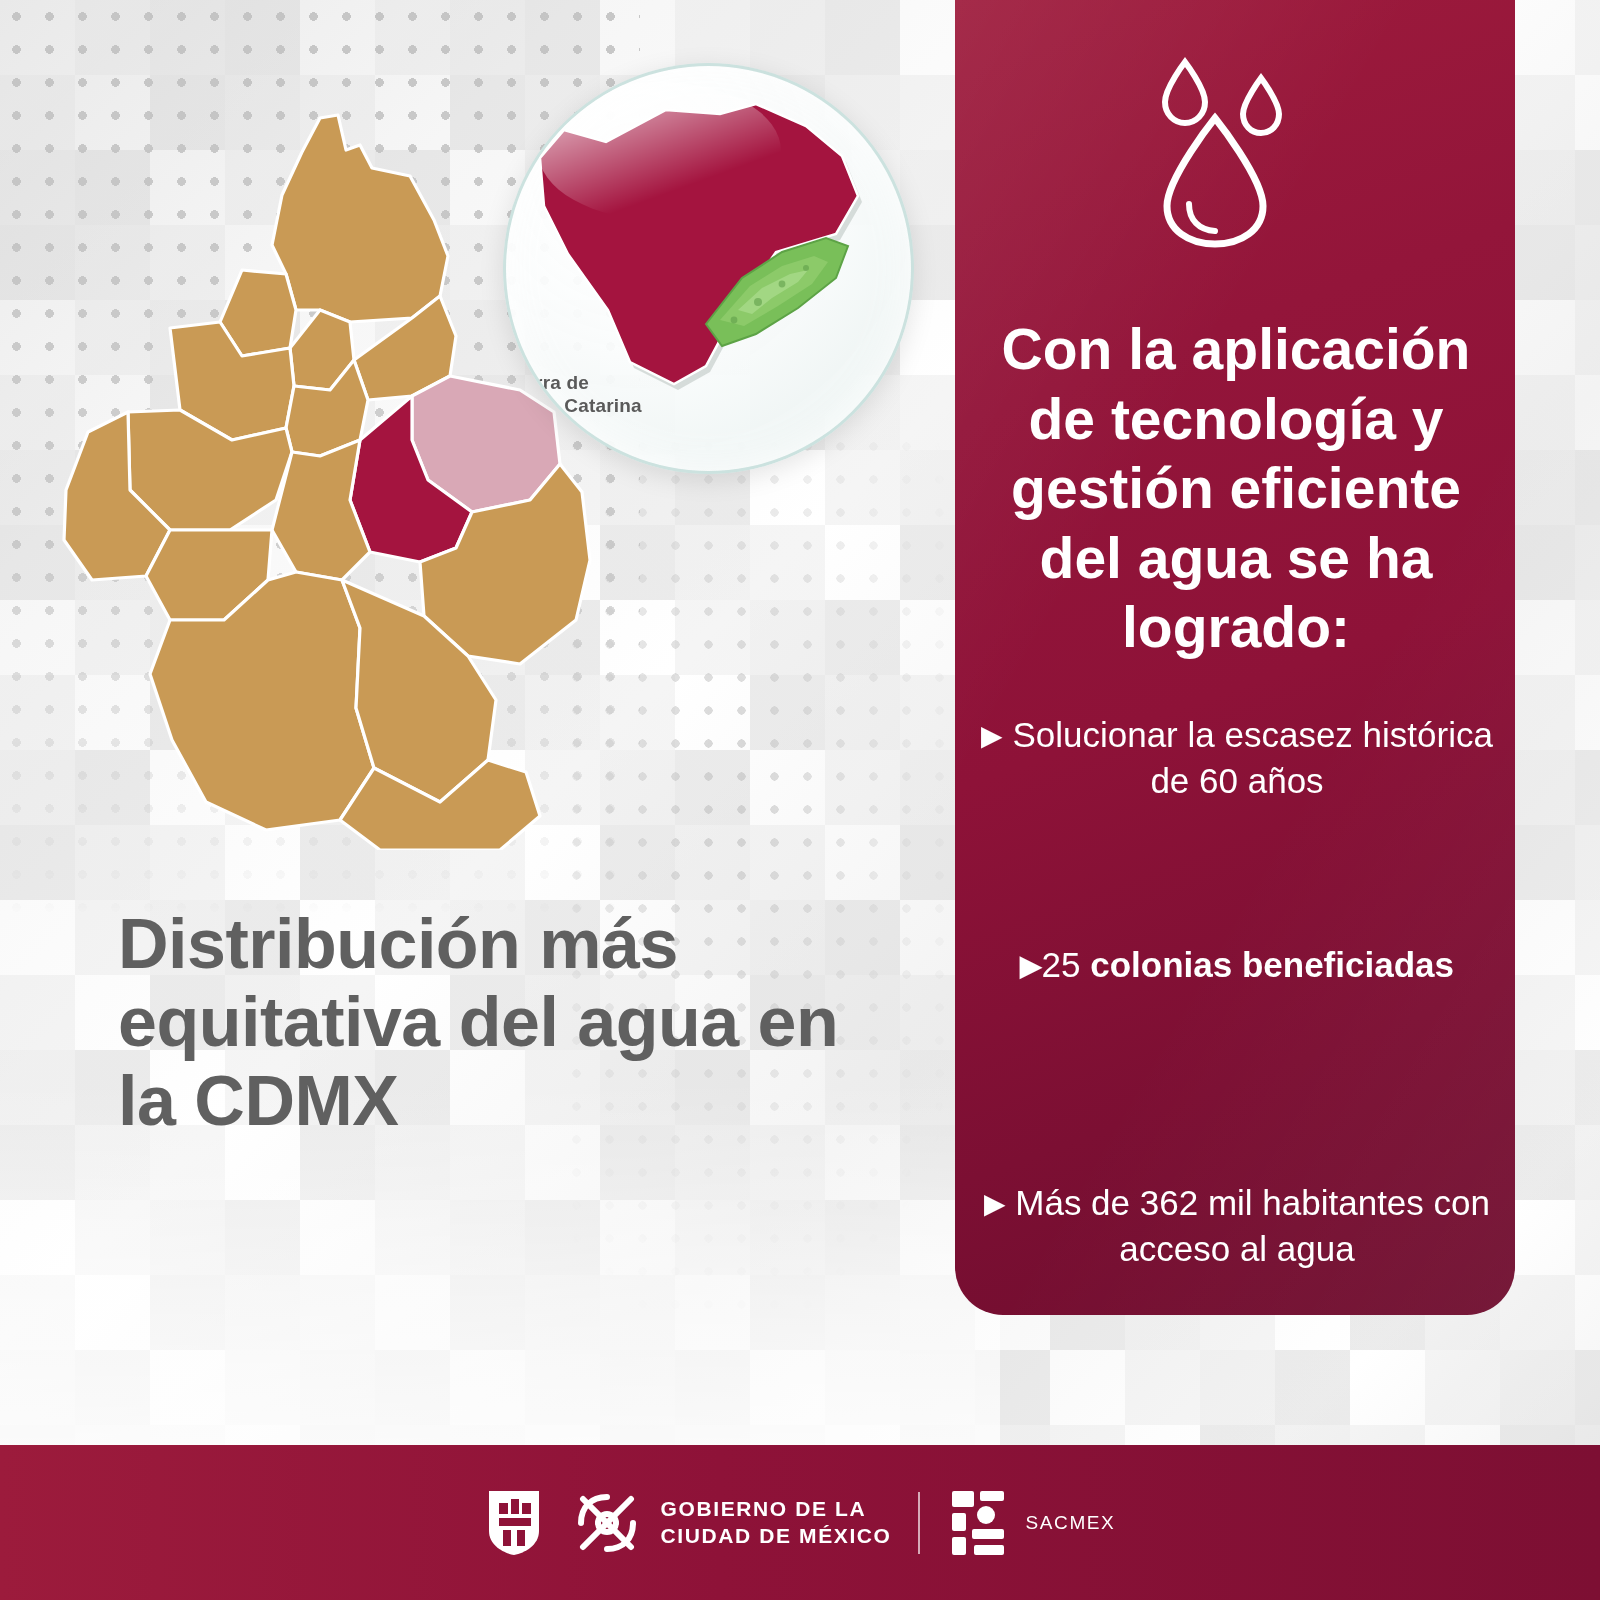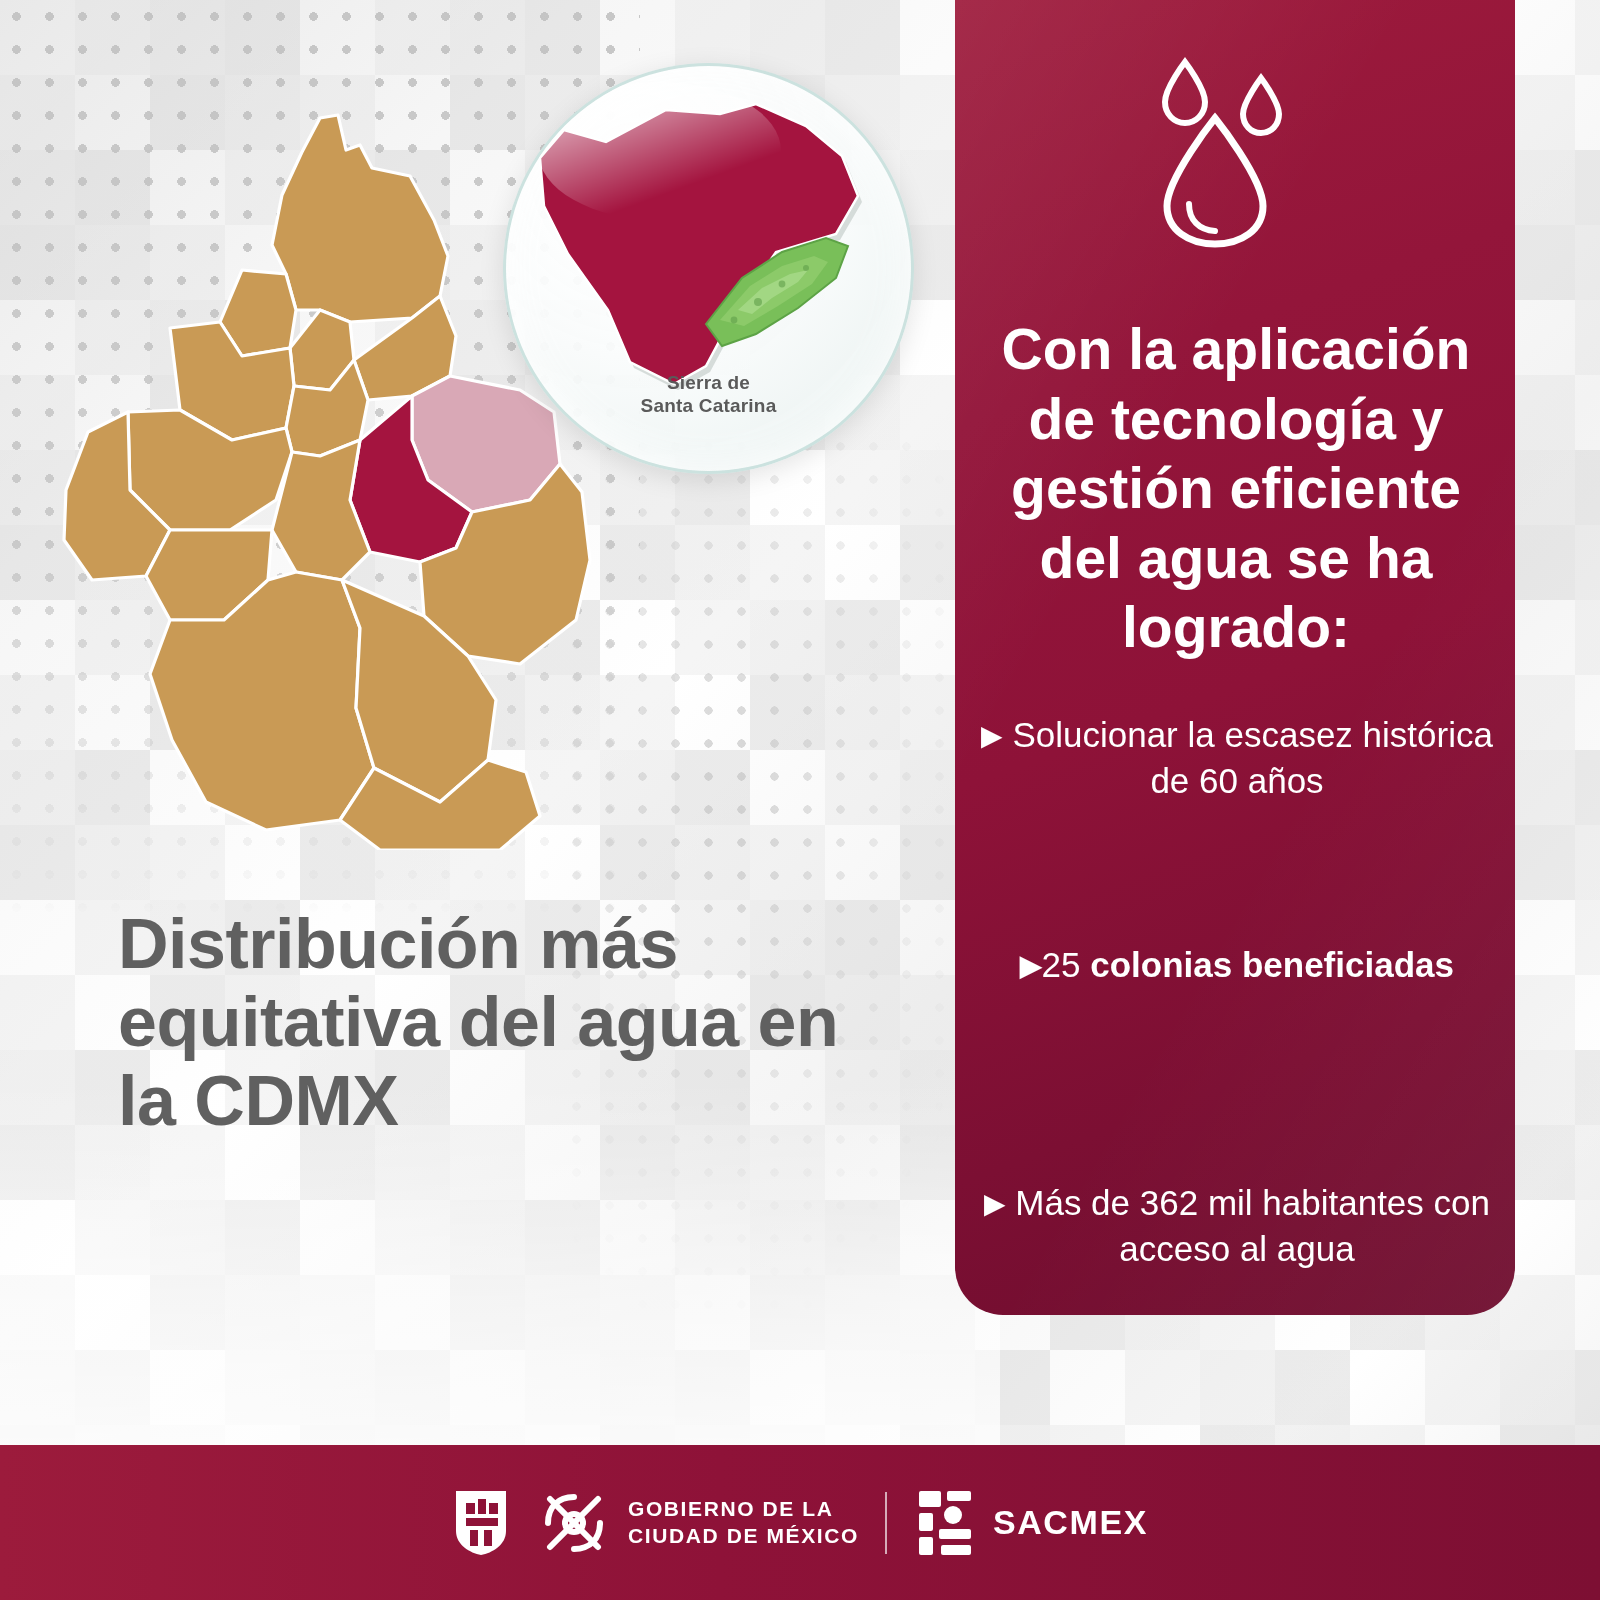--- a/index.html
+++ b/index.html
@@ -96,21 +96,20 @@
       radial-gradient(circle at 32% 26%, rgba(255,255,255,.98) 0%, rgba(250,252,252,.93) 45%, rgba(238,245,244,.92) 78%, rgba(226,238,236,.95) 100%);
     border: 3px solid rgba(201,224,221,.95);
     box-shadow: 0 6px 26px rgba(0,0,0,.10), inset 0 0 40px rgba(255,255,255,.9);
     overflow: hidden;
   }
   .magnifier svg { position: absolute; inset: 0; width: 100%; height: 100%; }
   .mag-label {
     position: absolute;
     left: 0; right: 0;
     top: 305px;
-    text-align: center;
     font-size: 19px;
     font-weight: bold;
     color: #5a5a5a;
     line-height: 1.22;
     letter-spacing: .2px;
   }
   .mag-gloss {
     position: absolute;
     left: 8%; top: 4%;
     width: 60%; height: 34%;
@@ -204,22 +203,22 @@
   }
   .gob-text {
     color: #ffffff;
     font-size: 21px;
     font-weight: bold;
     letter-spacing: 1.6px;
     line-height: 1.28;
   }
   .sacmex-text {
     color: #ffffff;
-    font-size: 34px;
-    font-weight: bold;
+    font-size: 19px;
+    font-weight: normal;
     letter-spacing: 1.6px;
   }
   .footer-item { display: flex; align-items: center; gap: 16px; }
 </style>
 </head>
 <body>
 
 <div id="poster">
 
   <div class="bg-base"></div>

